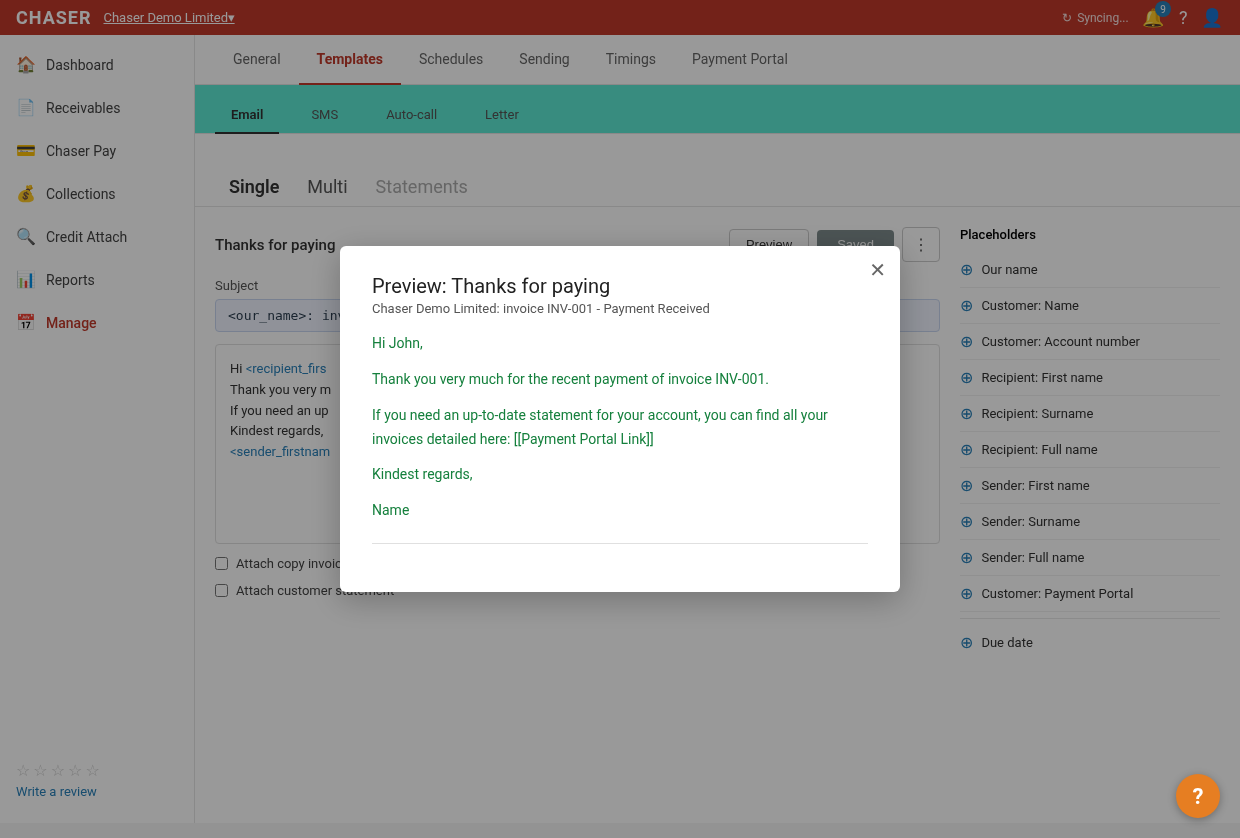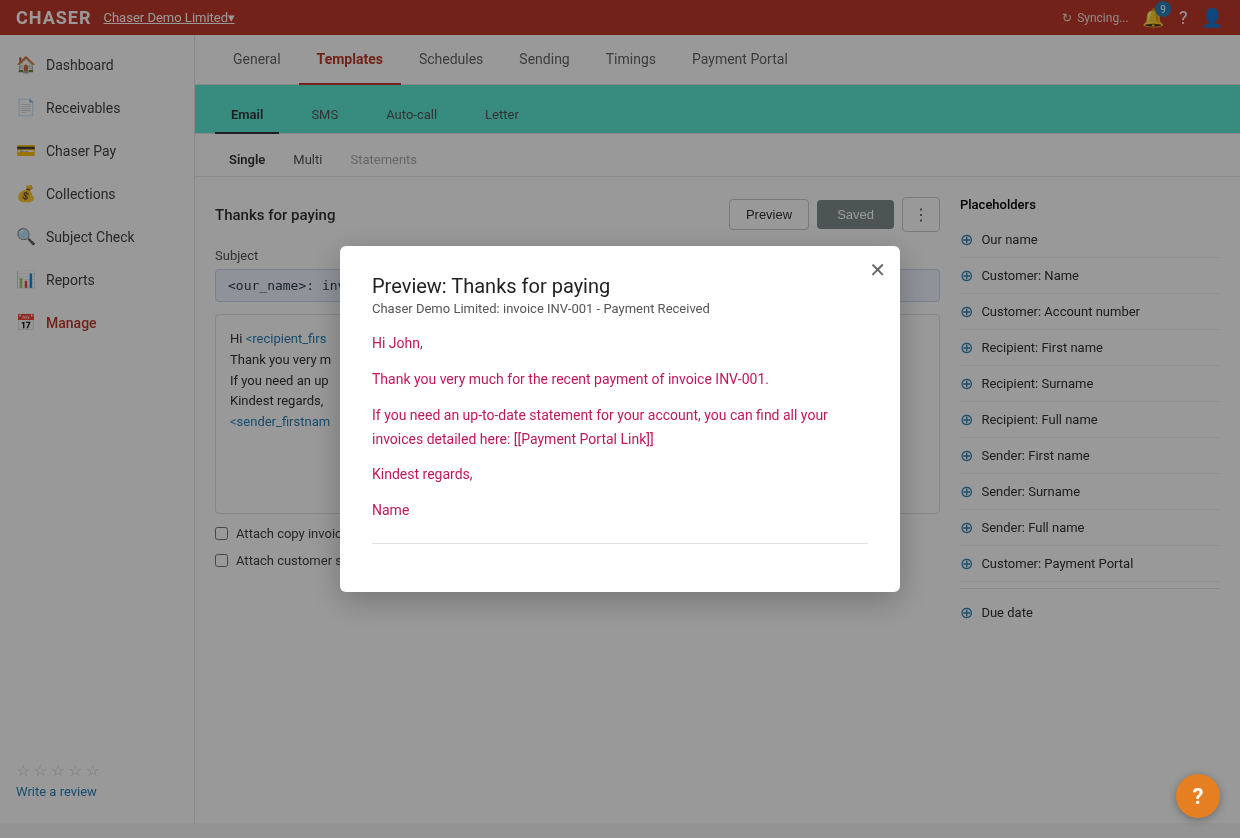--- a/index.html
+++ b/index.html
@@ -73,22 +73,22 @@
       border-bottom: 2px solid transparent; margin-bottom: -1px;
     }
     .sub-tab-item.active { color: #333; border-bottom-color: #333; font-weight: 600; }
 
     
     .sub-sub-tab-nav {
       display: flex; padding: 10px 20px 0; gap: 0;
       border-bottom: 1px solid #e5e5e5; background: white;
     }
     .sub-sub-tab-item {
-      padding: 8px 14px; cursor: pointer; color: #555; font-size: 13px;
-      border-bottom: 2px solid transparent; margin-bottom: -1px;
+      padding: 8px 14px; cursor: pointer; color: #555; font-size: 18px;
+      border-bottom: 2px solid transparent; margin-bottom: -1px; margin-top: 24px;
     }
     .sub-sub-tab-item.active { color: #333; font-weight: 600; }
     .sub-sub-tab-item.disabled { color: #aaa; cursor: default; }
 
     
     .content { padding: 20px; background: white; min-height: 400px; position: relative; }
 
     
     .template-header {
       display: flex; justify-content: space-between; align-items: center;
@@ -157,21 +157,21 @@
     }
     .modal-close {
       position: absolute; top: 14px; right: 14px;
       background: none; border: none; font-size: 20px; cursor: pointer;
       color: #666; line-height: 1;
     }
     .modal-title { font-size: 20px; font-weight: 400; color: #222; margin-bottom: 3px; }
     .modal-subject {
       font-size: 13px; color: #555; margin-bottom: 16px;
     }
-    .modal-body { font-size: 14px; color: #be185d; line-height: 1.7; }
+    .modal-body { font-size: 14px; color: #15803d; line-height: 1.7; }
     .modal-body p { margin-bottom: 12px; }
     .modal-divider { border: none; border-top: 1px solid #e0e0e0; margin: 20px 0; }
     .modal-footer {
       display: flex; align-items: center; justify-content: flex-end; gap: 10px; margin-top: 20px;
     }
     .modal-email { font-size: 13px; color: #555; margin-right: auto; }
     .btn-send-test {
       padding: 8px 18px; border: 1px solid #ccc; background: white;
       border-radius: 4px; cursor: pointer; font-size: 13px; color: #333;
     }
@@ -237,21 +237,21 @@
     <div class="sidebar-item">
       <span class="sidebar-icon">💳</span>
       <span>Chaser Pay</span>
     </div>
     <div class="sidebar-item">
       <span class="sidebar-icon">💰</span>
       <span>Collections</span>
     </div>
     <div class="sidebar-item">
       <span class="sidebar-icon">🔍</span>
-      <span>Subject Check</span>
+      <span>Credit Attach</span>
     </div>
     <div class="sidebar-item">
       <span class="sidebar-icon">📊</span>
       <span>Reports</span>
     </div>
     <div class="sidebar-item active">
       <span class="sidebar-icon">📅</span>
       <span>Manage</span>
     </div>
 

